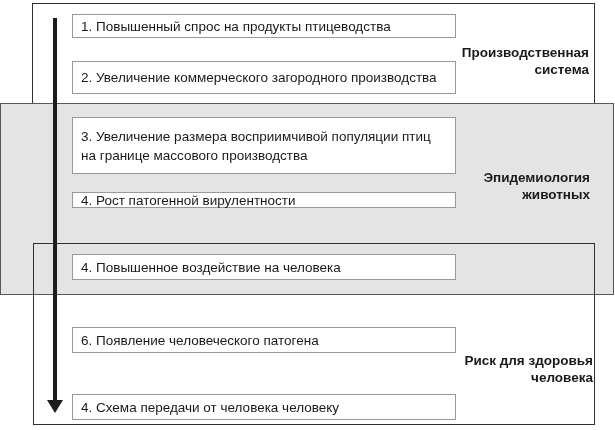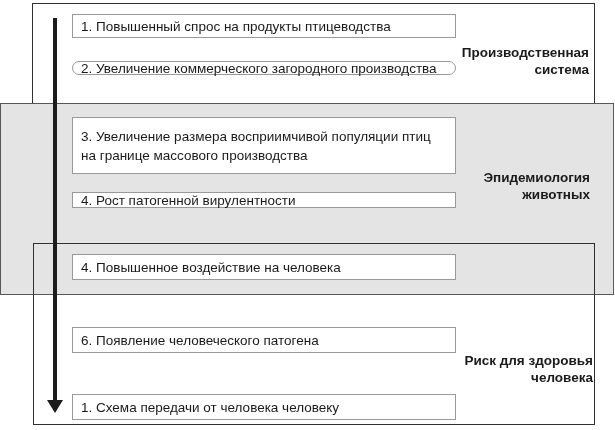--- a/index.html
+++ b/index.html
@@ -69,21 +69,21 @@
     border: 1px solid #999999;
     display: flex;
     align-items: center;
     padding: 1px 12px 1px 8px;
     font-size: 13.5px;
     line-height: 19px;
     color: #1a1a1a;
     z-index: 4;
   }
   .step-1 { top: 14px;  height: 24px; }
-  .step-2 { top: 61px;  height: 14px; border-radius: 8px; }
+  .step-2 { top: 61px;  height: 33px; }
   .step-3 { top: 117px; height: 57px; }
   .step-4 { top: 192px; height: 16px; }
   .step-5 { top: 254px; height: 26px; }
   .step-6 { top: 327px; height: 26px; }
   .step-7 { top: 394px; height: 26px; }
 
   
   .sec-label {
     position: absolute;
     font-size: 13.5px;
@@ -105,21 +105,21 @@
   <div class="frame frame-production"></div>
   <div class="band-epidemiology"></div>
   <div class="frame frame-health"></div>
 
   <div class="step step-1">1. Повышенный спрос на продукты птицеводства</div>
   <div class="step step-2">2. Увеличение коммерческого загородного производства</div>
   <div class="step step-3">3. Увеличение размера восприимчивой популяции птиц на границе массового производства</div>
   <div class="step step-4">4. Рост патогенной вирулентности</div>
   <div class="step step-5">4. Повышенное воздействие на человека</div>
   <div class="step step-6">6. Появление человеческого патогена</div>
-  <div class="step step-7">1. Схема передачи от человека человеку</div>
+  <div class="step step-7">4. Схема передачи от человека человеку</div>
 
   <div class="sec-label sec-label-production">Производственная система</div>
   <div class="sec-label sec-label-epidemiology">Эпидемиология животных</div>
   <div class="sec-label sec-label-health">Риск для здоровья человека</div>
 
   <div class="arrow-line"></div>
   <div class="arrow-head"></div>
 
 </div>
 

